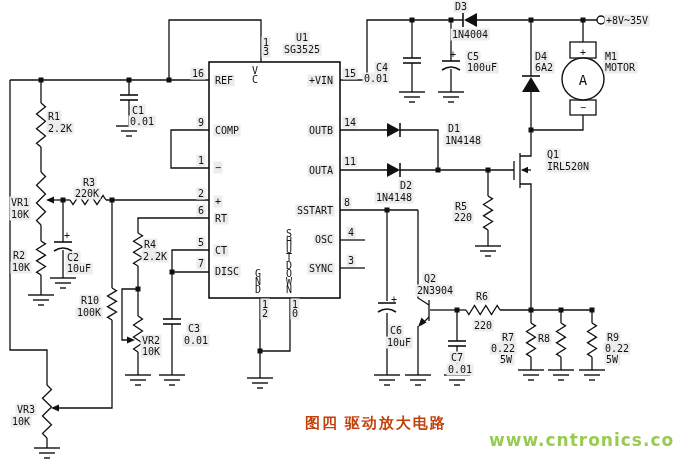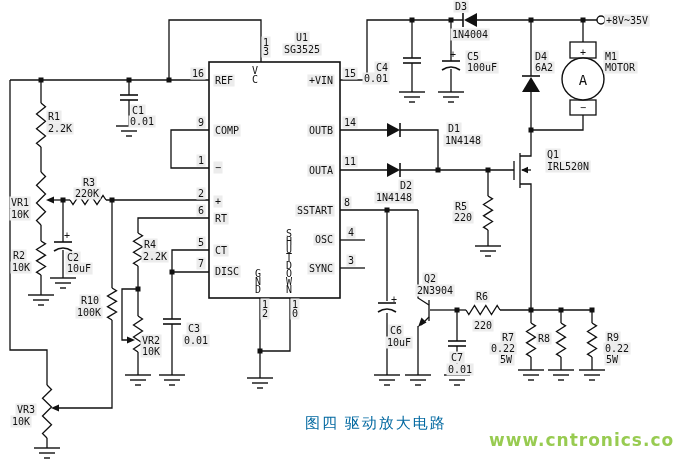--- a/index.html
+++ b/index.html
@@ -2,21 +2,21 @@
 <html><head>
 <meta charset="utf-8">
 <style>
   html,body{margin:0;padding:0;background:#fff;}
   #fig{position:relative;width:675px;height:463px;background:#ffffff;overflow:hidden;
        border-bottom:2px solid #1a1a1a;font-family:"DejaVu Sans Mono",monospace;}
   #cv{position:absolute;left:0;top:0;}
   .lbl{font-family:"DejaVu Sans Mono",monospace;font-size:10px;fill:#111;}
   .big{font-size:14px;}
   #caption{position:absolute;left:268px;top:414px;font-family:"Liberation Serif","DejaVu Serif",serif;
-           font-weight:normal;font-size:15px;color:#0369a1;letter-spacing:2px;white-space:nowrap;padding-left:37px;}
+           font-weight:bold;font-size:15px;color:#c2410c;letter-spacing:2px;white-space:nowrap;padding-left:37px;}
   #watermark{position:absolute;left:489px;top:430px;font-family:"DejaVu Sans","Liberation Sans",sans-serif;
              font-size:17px;font-weight:bold;color:#8dc63f;opacity:.9;white-space:nowrap;letter-spacing:1px;}
 </style>
 </head>
 <body>
 
 <div id="fig">
   <svg id="cv" width="675" height="463" viewBox="0 0 675 463">
     <g id="wires">
         <path stroke="#111111" stroke-width="1.3" fill="none" d="M10,80 L209,80"></path>

